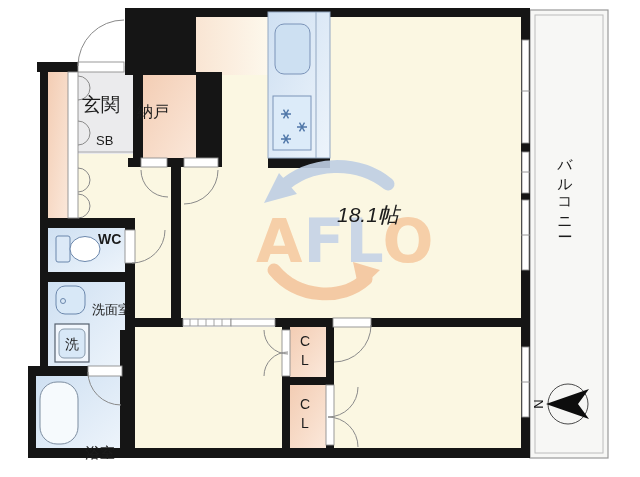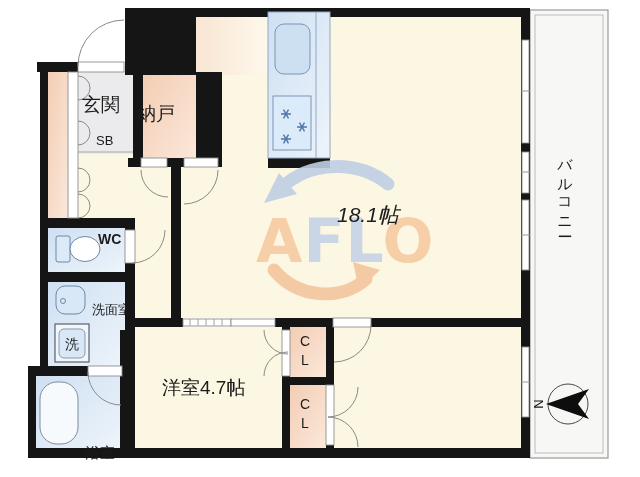--- a/index.html
+++ b/index.html
@@ -182,24 +182,23 @@
   <g>
     <circle cx="568" cy="404" r="20" fill="#f6f6f4" stroke="#4a4a4a" stroke-width="1"></circle>
     <polygon points="546,404 589,389 578,404 589,419" fill="#0d0d0d"></polygon>
     <text x="538" y="409" text-anchor="middle" font-size="13" fill="#111" transform="rotate(-90 538 404)">N</text>
   </g>
 
   <text x="72" y="349" text-anchor="middle" font-size="14" fill="#1c1c1c">洗</text>
 </svg>
 
 <div class="lbl" style="left:82px;top:95px;font-size:19px;">玄関</div>
-<div class="lbl" style="left:137px;top:104px;font-size:19px;">納戸</div>
+<div class="lbl" style="left:137px;top:104px;font-size:16px;">納戸</div>
 <div class="lbl" style="left:48px;top:134px;font-size:13px;padding-left:48px;">SB</div>
 <div class="lbl" style="left:98px;top:232px;font-size:14px;font-weight:bold;">WC</div>
 <div class="lbl" style="left:92px;top:303px;font-size:13px;">洗面室</div>
 <div class="lbl" style="left:85px;top:409px;font-size:15px;margin-top:36px;">浴室</div>
 <div class="lbl" style="left:337px;top:204px;font-size:21px;font-style:italic;">18.1帖</div>
-<div class="lbl" style="left:162px;top:378px;font-size:19px;">洋室4.7帖</div>
 <div class="lbl vert" style="left:298px;top:333px;font-size:14px;letter-spacing:3px;">CL</div>
 <div class="lbl vert" style="left:298px;top:396px;font-size:14px;letter-spacing:3px;">CL</div>
 <div class="lbl vert" style="left:558px;top:148px;font-size:15px;letter-spacing:3px;">バルコニー</div>
 
 </div>
 
 </body></html>

